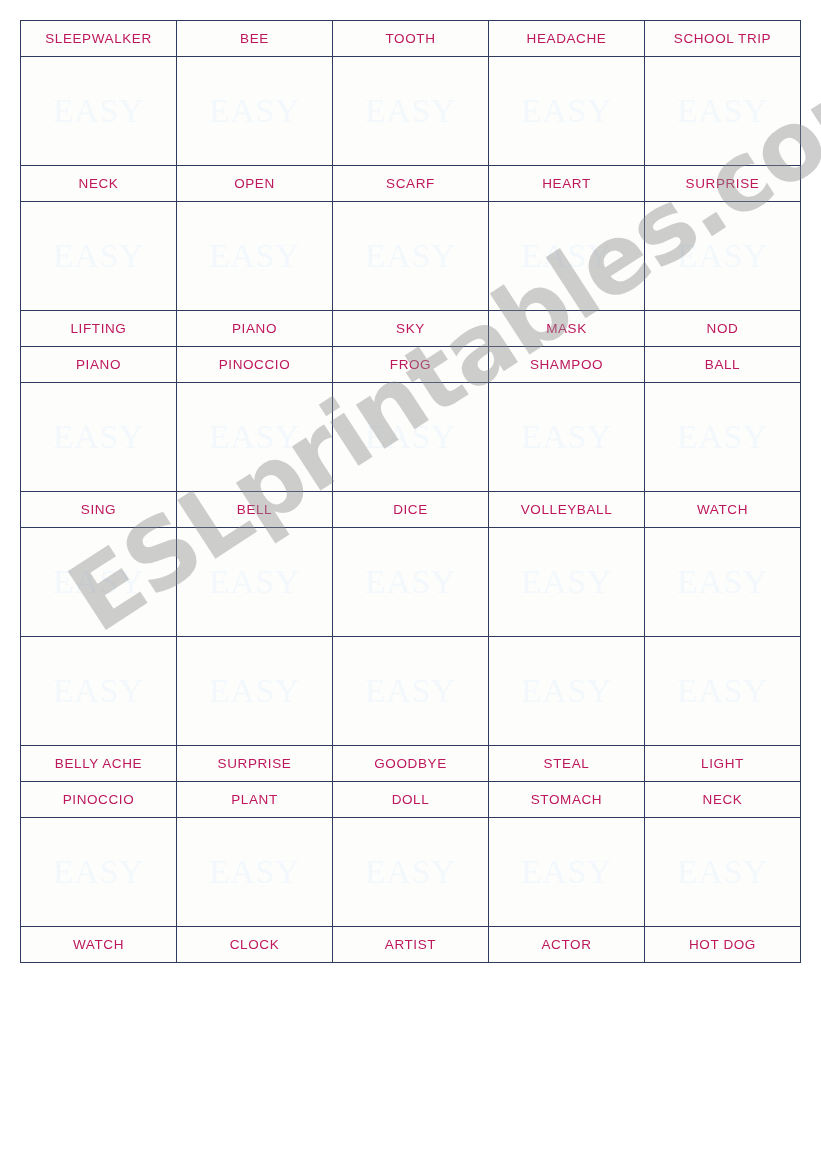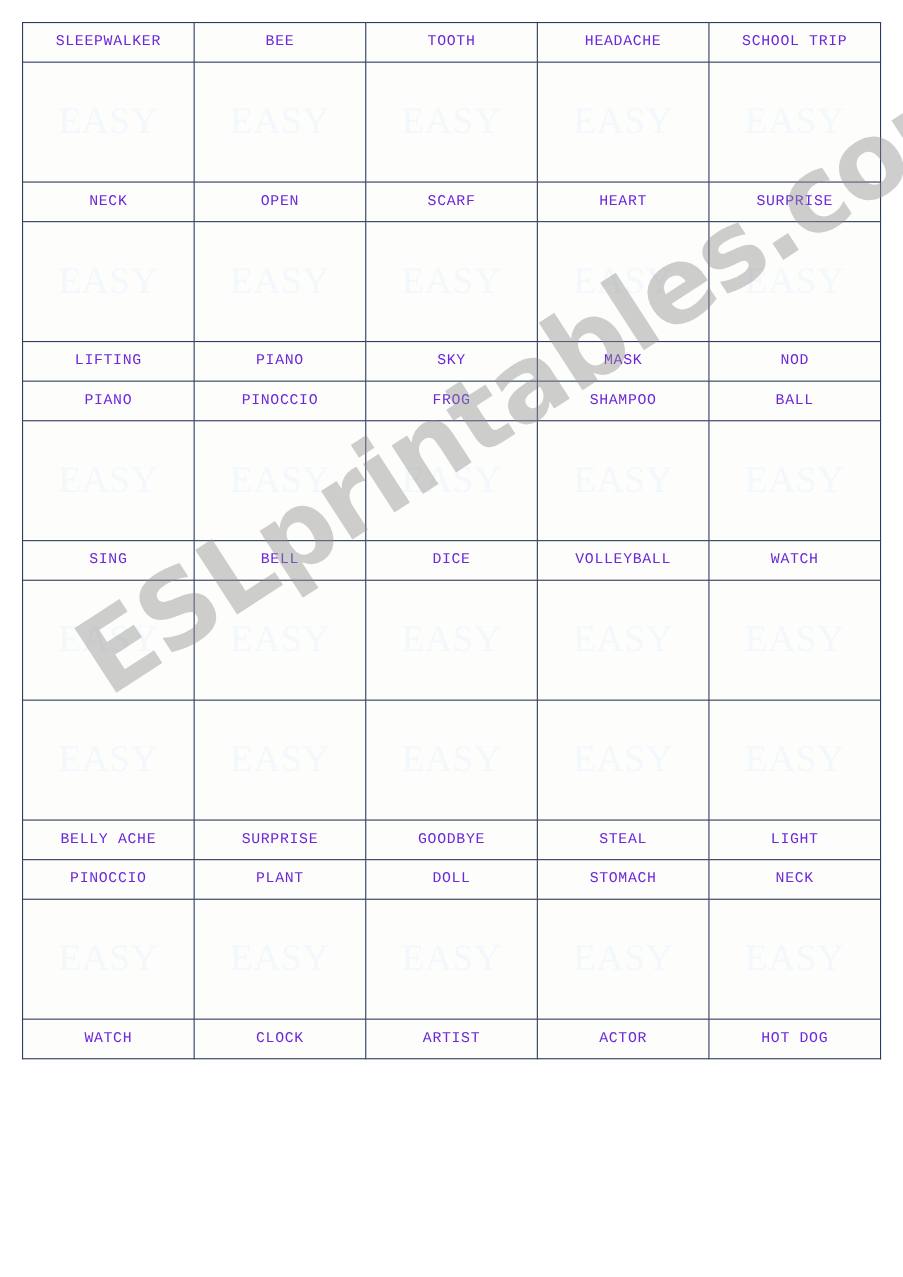--- a/index.html
+++ b/index.html
@@ -65,23 +65,23 @@
     text-align: center;
     vertical-align: middle;
     padding: 0;
     background: #fdfdfb;
   }
 
   tr.word-row td {
     height: 35px;
     font-size: 13.5px;
     letter-spacing: 0.6px;
-    color: #6d28d9;
+    color: #be185d;
     background: #fdfdfb;
-    font-family: Liberation Mono, monospace;
+    font-family: Liberation Sans, sans-serif;
   }
 
   tr.easy-row td {
     height: 108px;
     background: #0d6cb6;
     border-color: #1b3a62;
     color: #f2f8fc;
     font-size: 34px;
     letter-spacing: 0.5px;
   }

